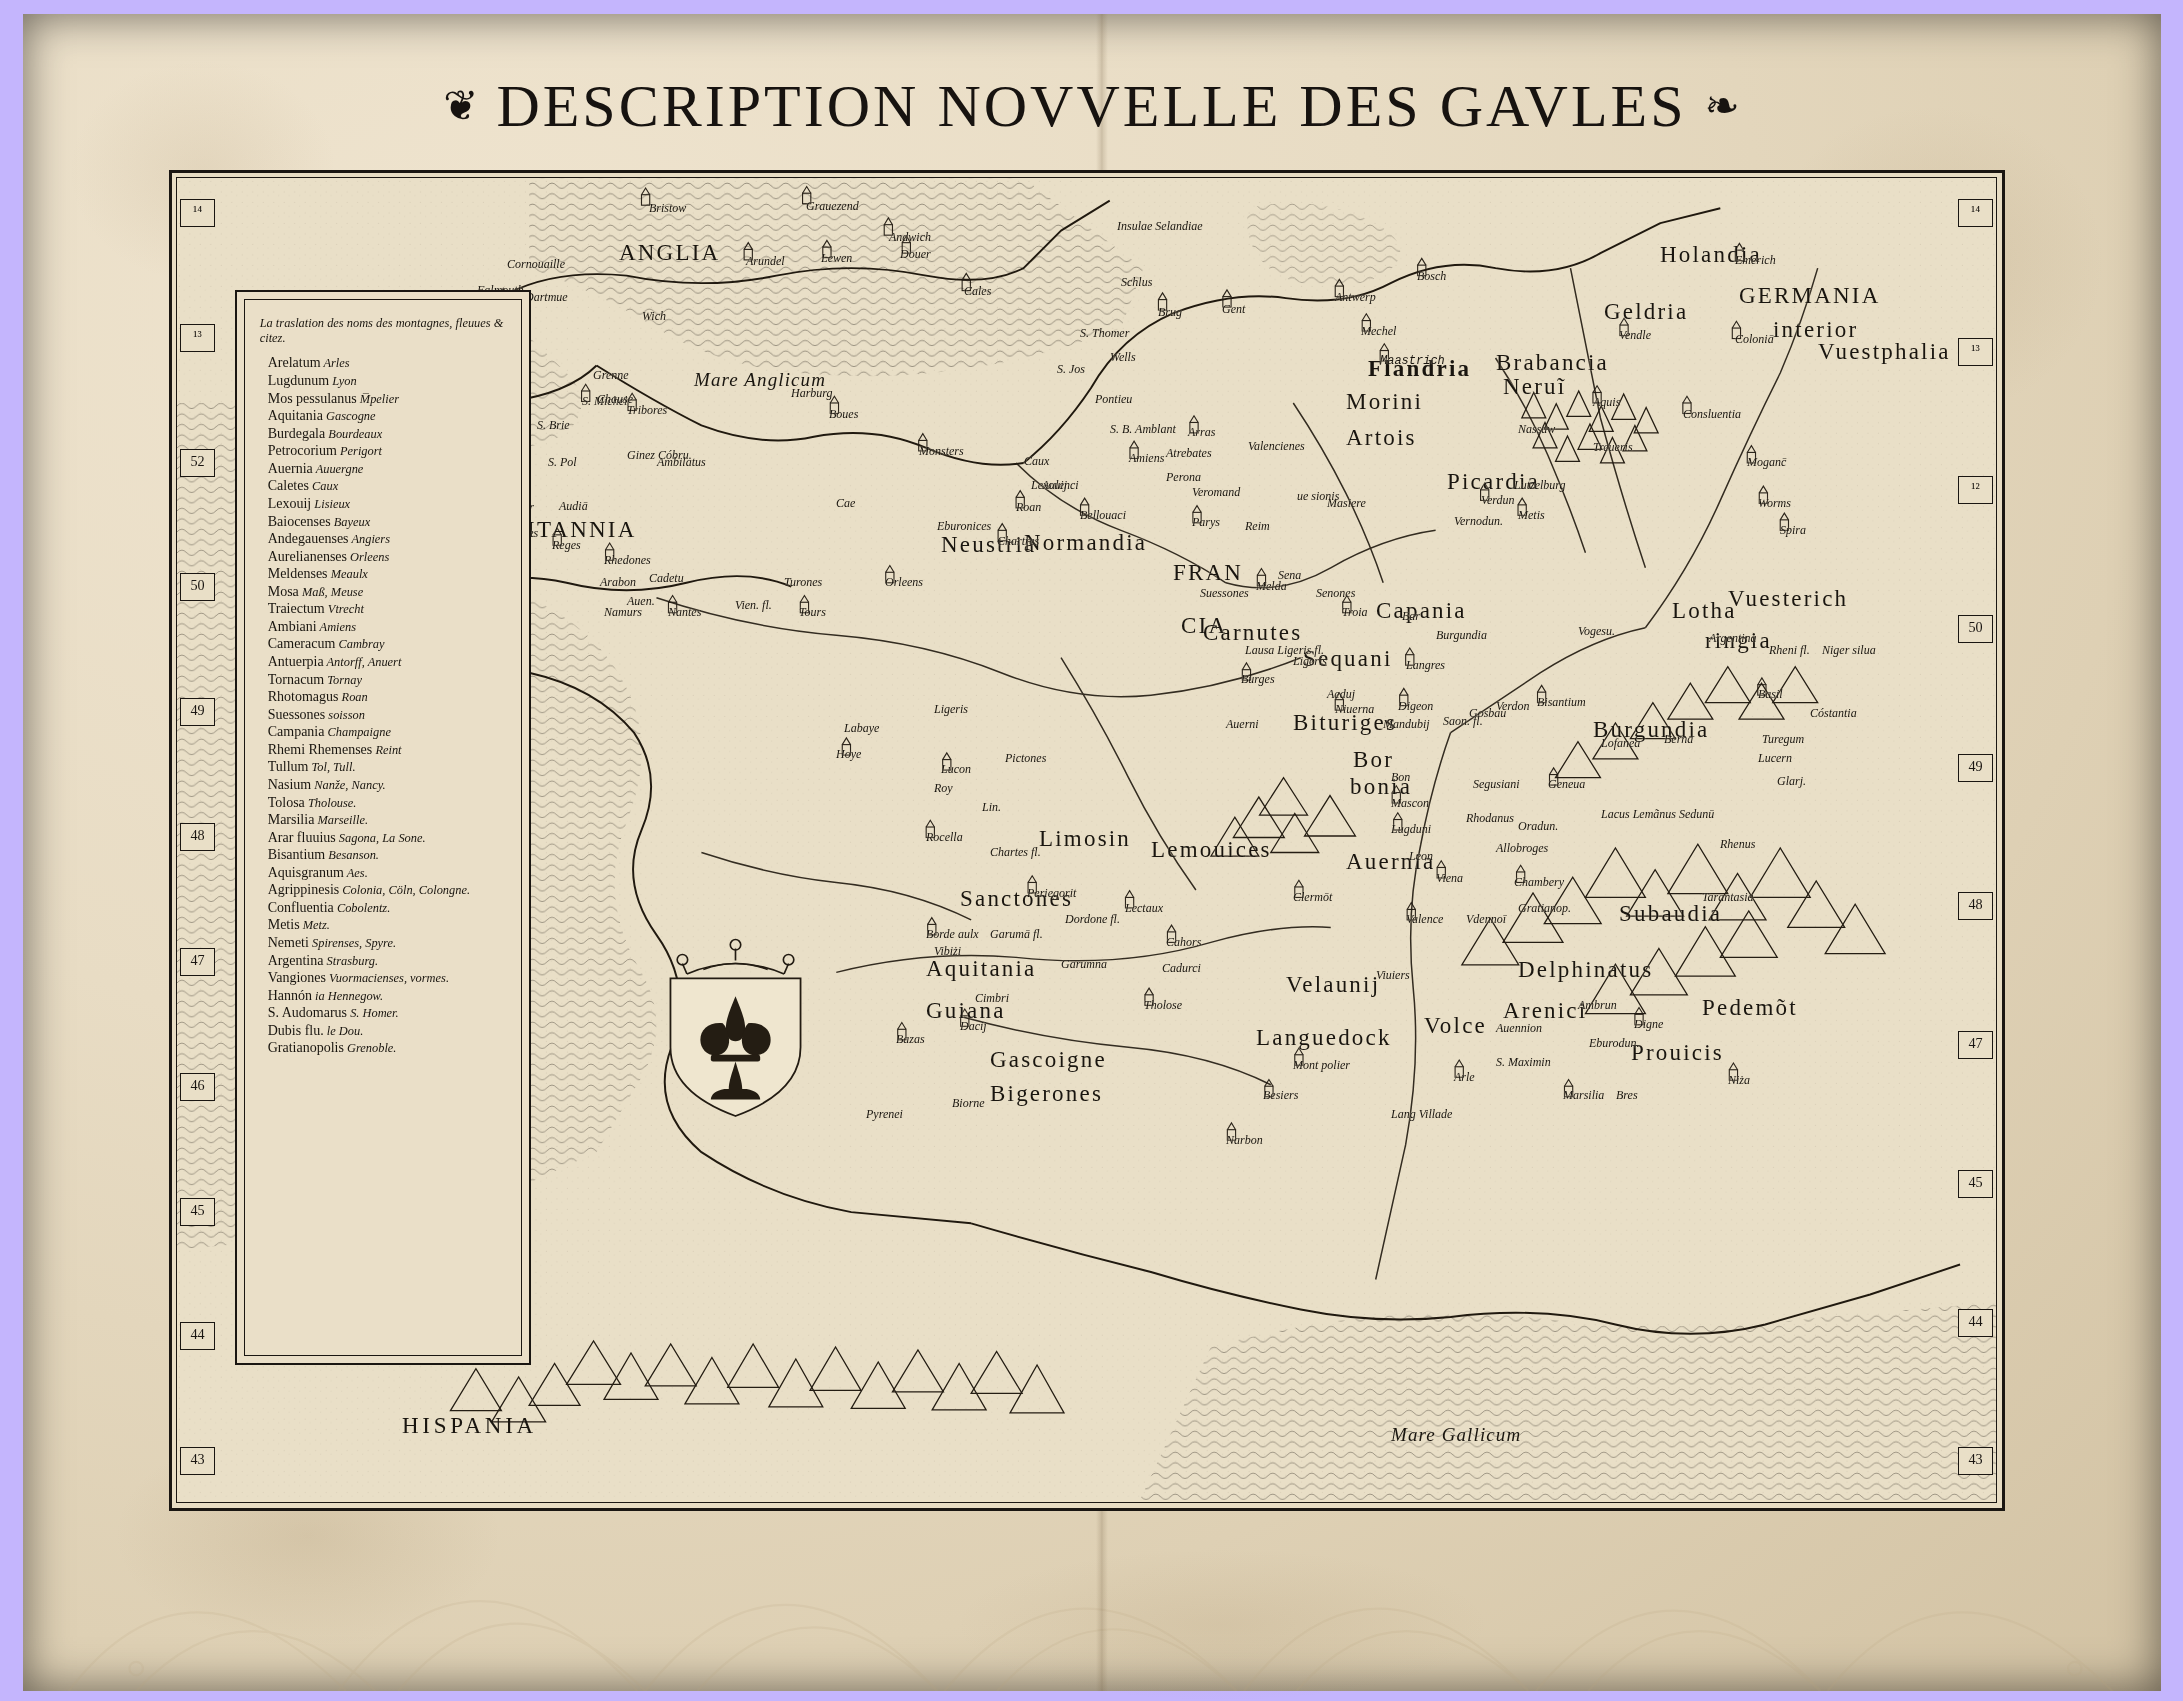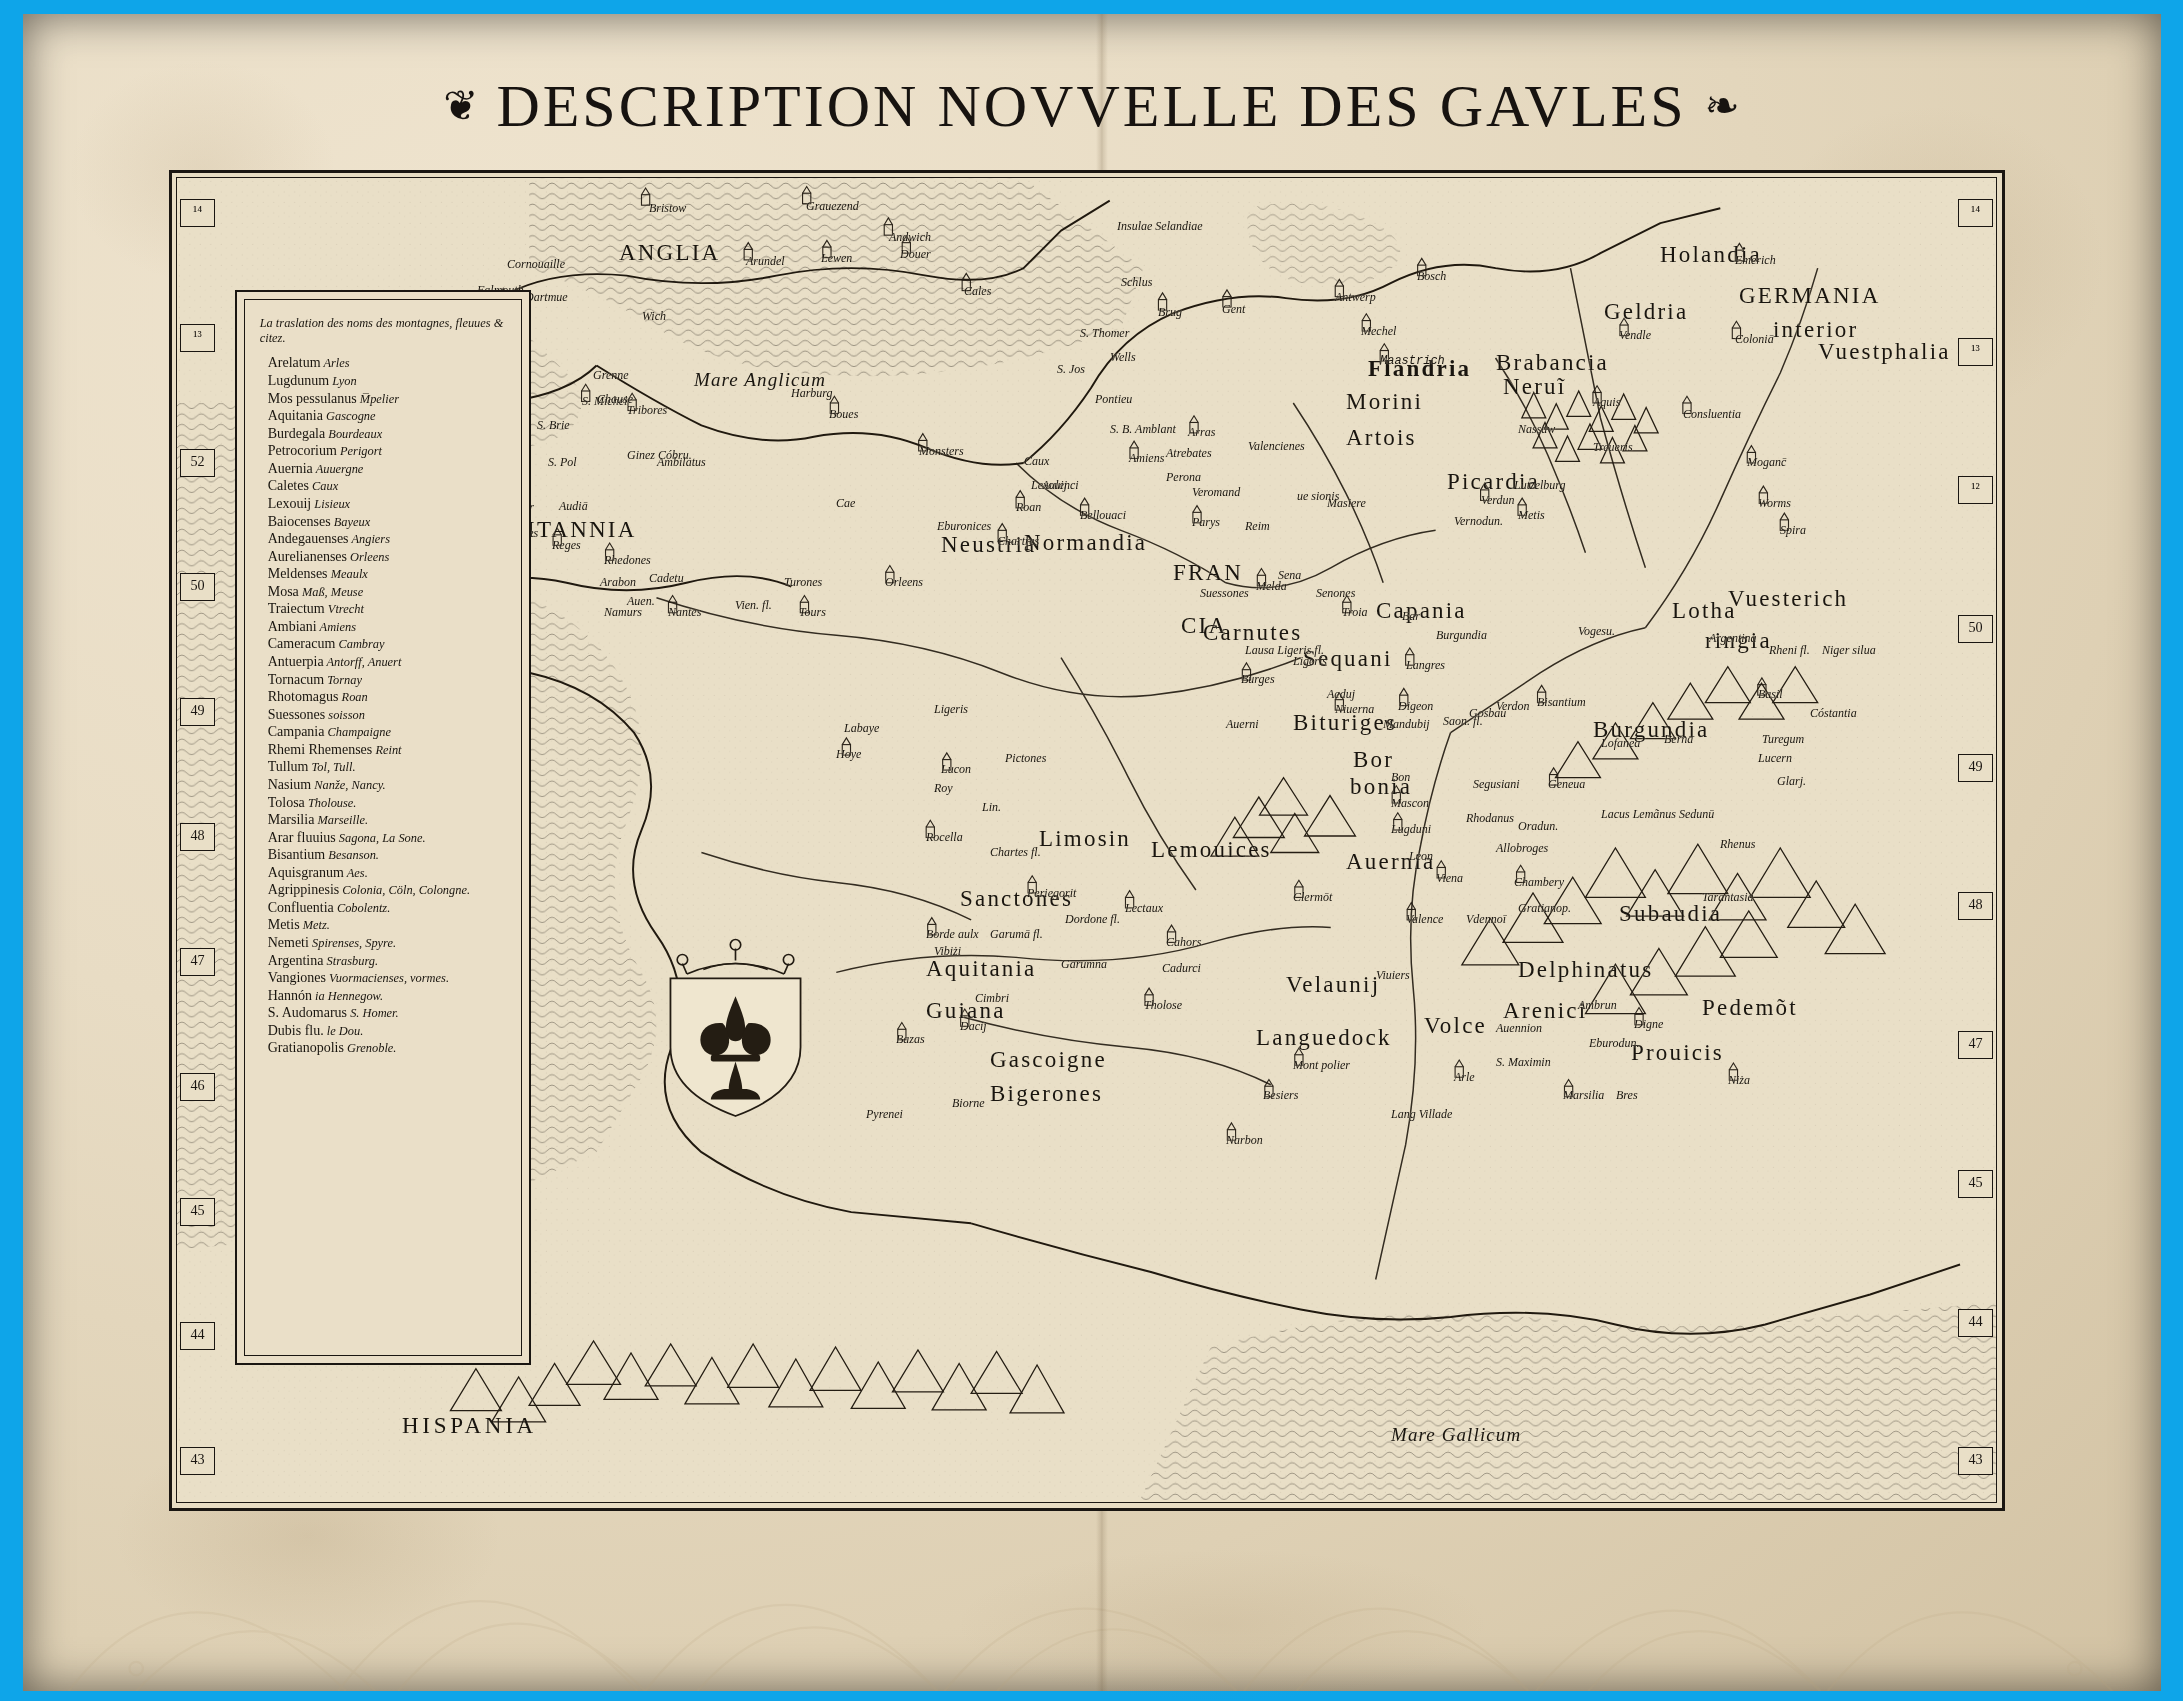--- a/index.html
+++ b/index.html
@@ -1,18 +1,18 @@
 <!DOCTYPE html>
 <html style="font-size:12px"><head>
 <meta charset="utf-8">
 <style>
   html,body{margin:0;padding:0;background:#0b0907;}
   body{width:2183px;height:1702px;overflow:hidden;font-family:"Liberation Serif",serif;}
 
-  #page{position:relative;width:2183px;height:1702px;background:#0ea5e9;}
+  #page{position:relative;width:2183px;height:1702px;background:#c4b5fd;}
 
   
   #sheet{
     position:absolute;left:22.5px;top:13.5px;width:2138px;height:1677px;
     background:
       radial-gradient(ellipse at 22% 18%, #efe4cf 0%, #e8dcc4 38%, #ded0b4 70%, #d2c2a3 100%);
     box-shadow:0 0 45px rgba(0,0,0,.55) inset;
   }
   
   .blot{position:absolute;border-radius:50%;pointer-events:none;}

